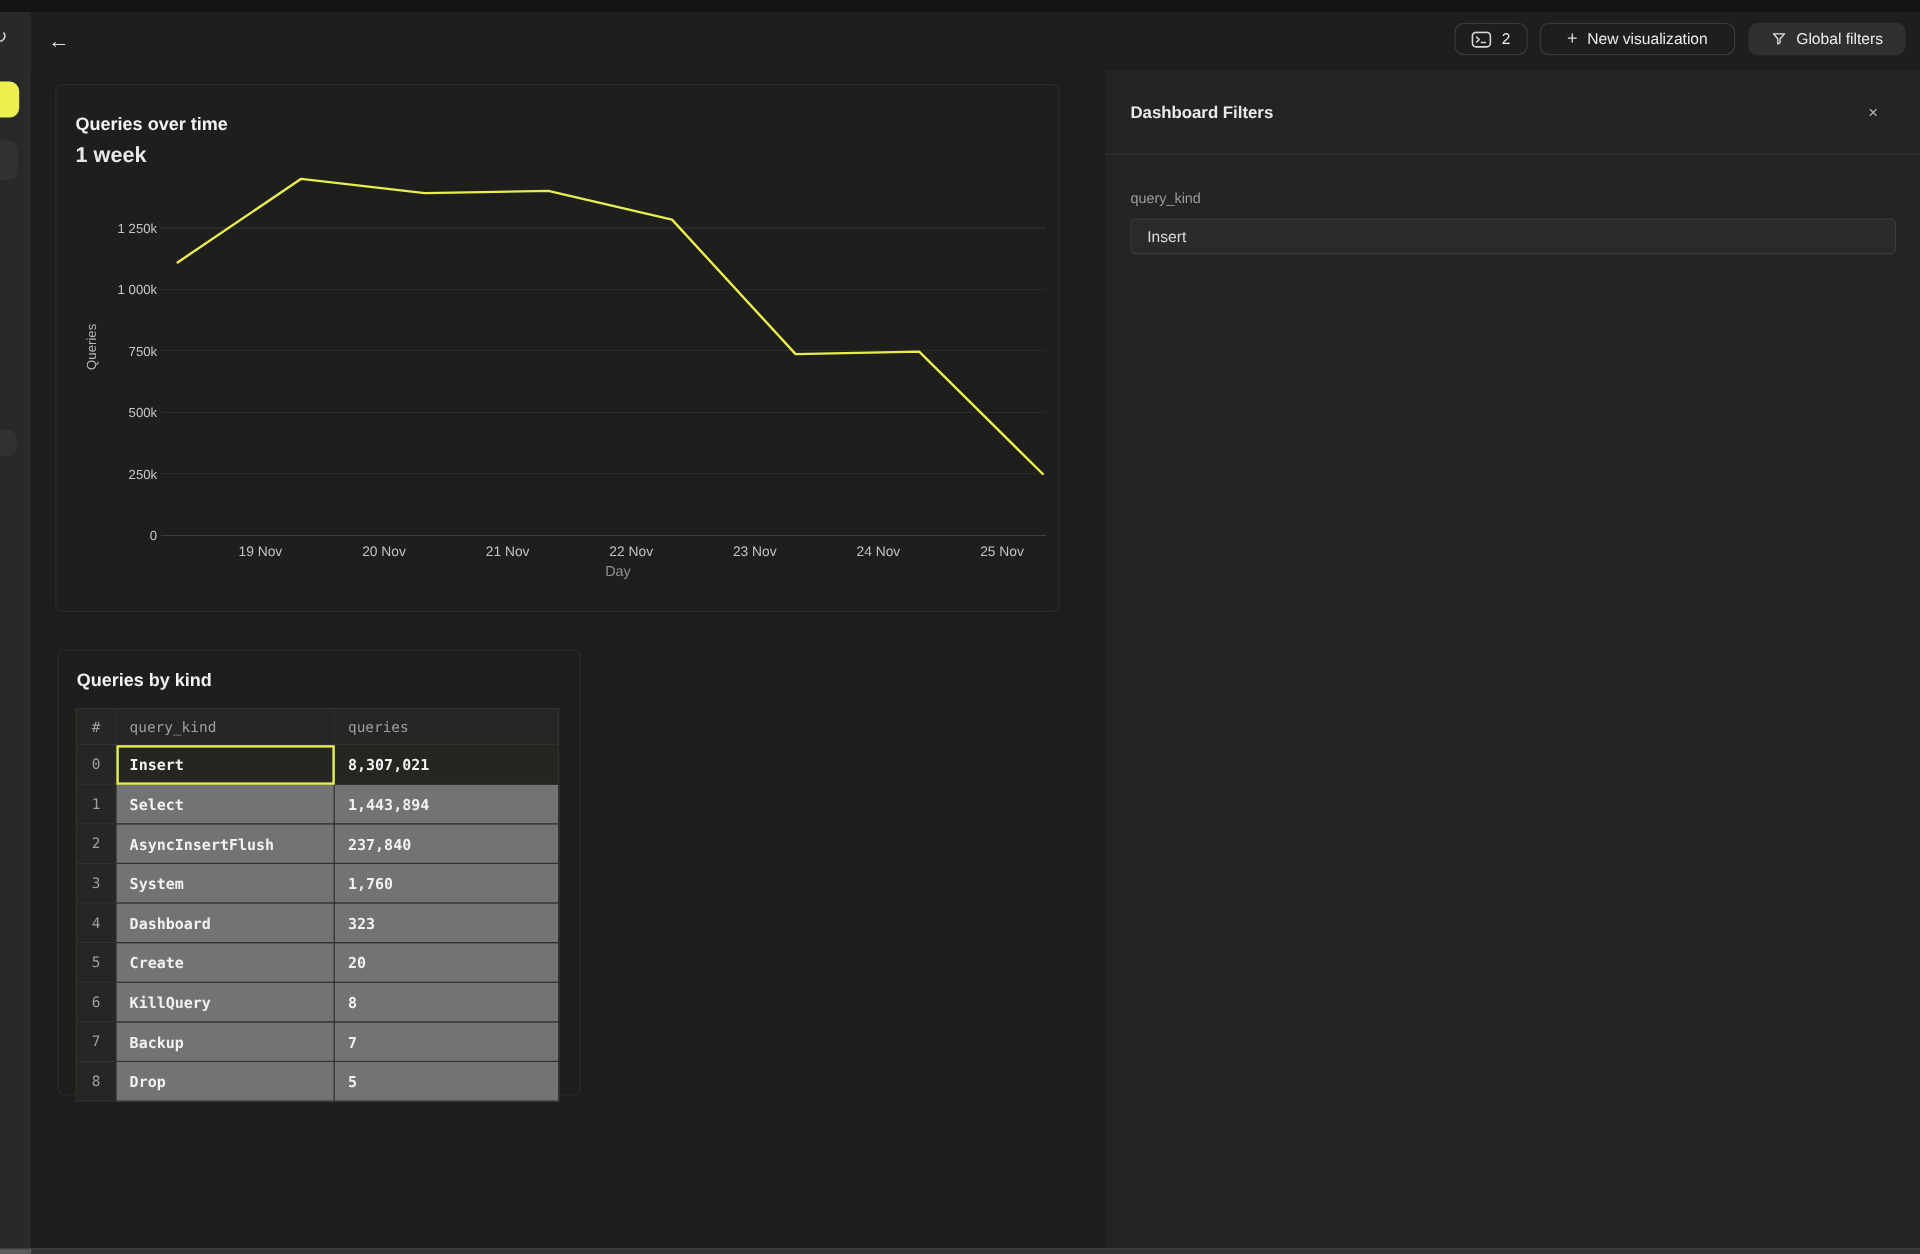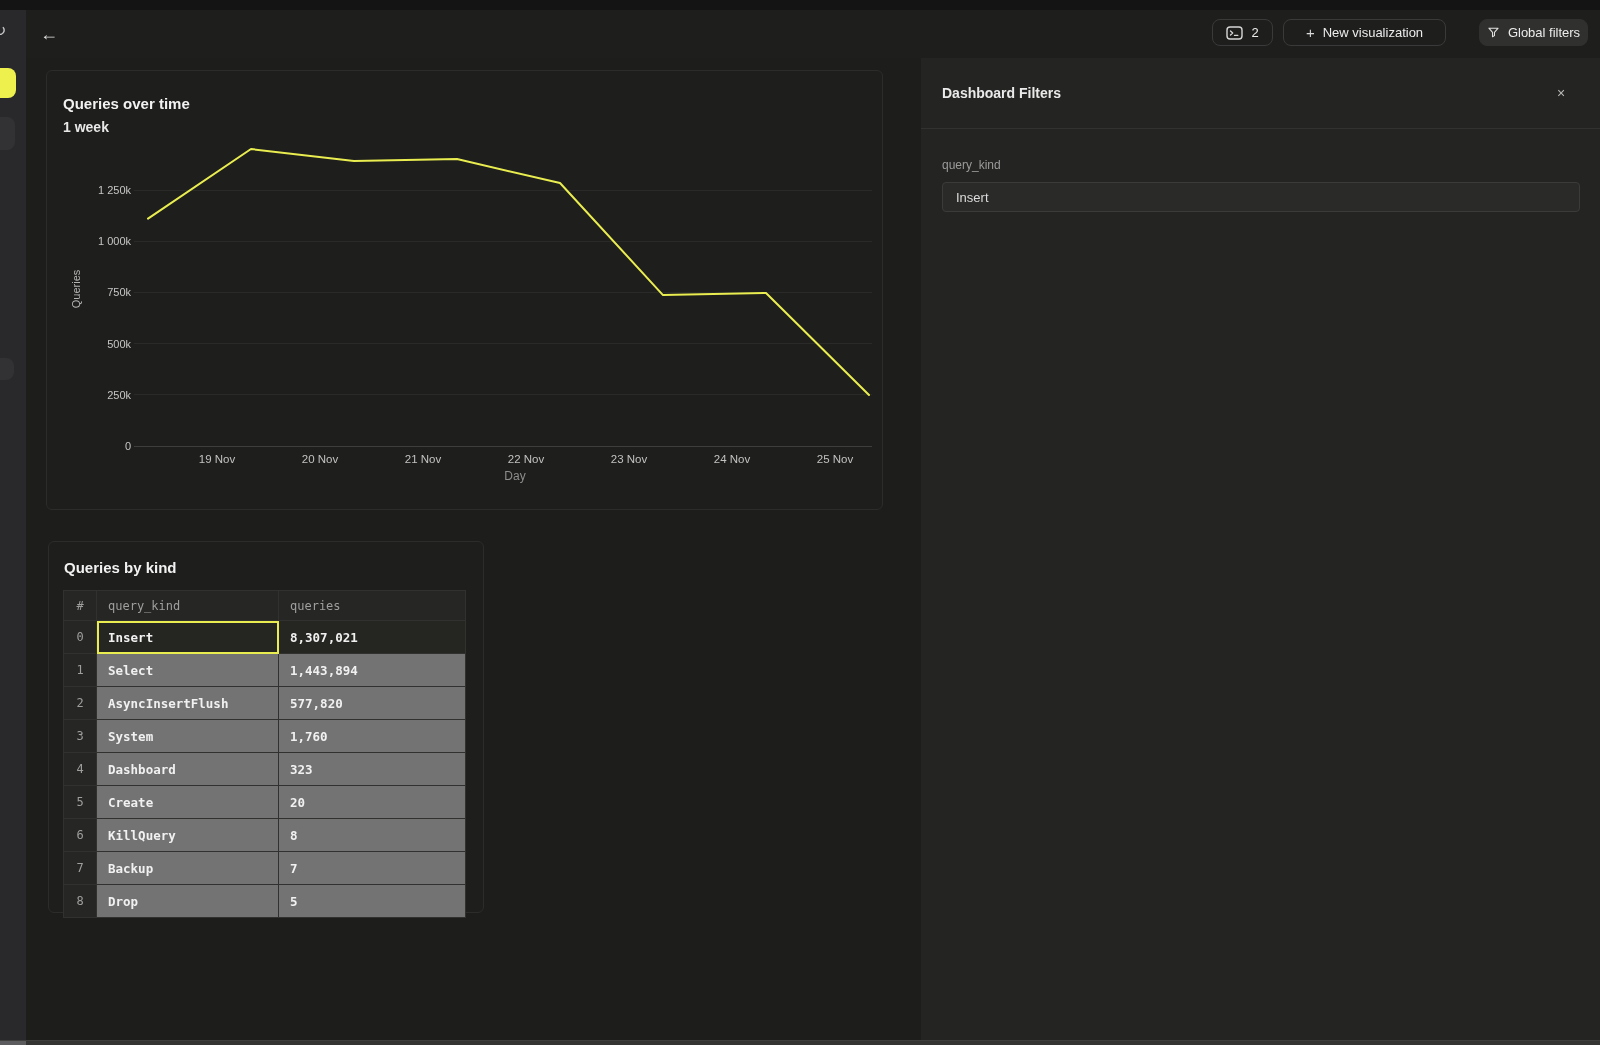--- a/index.html
+++ b/index.html
@@ -21,28 +21,28 @@
   .back-btn{position:absolute;left:8px;top:10px;width:30px;height:28px;border:none;background:transparent;
             color:#dcdcdc;font-size:18px;line-height:28px;text-align:center;cursor:pointer;padding:0;}
   .title-input{position:absolute;left:42px;top:6px;width:745px;height:29px;box-sizing:border-box;
                background:#232322;border:1px solid #3b3b3b;border-radius:8px;color:#e6e6e6;
                font-size:13px;padding:0 0 0 16px;font-family:"Liberation Sans",sans-serif;outline:none;}
   .tb-btn{position:absolute;top:9px;height:27px;box-sizing:border-box;border:1px solid #3a3a3a;border-radius:8px;
           background:transparent;color:#ececec;font-size:13px;display:flex;align-items:center;justify-content:center;
           gap:8px;cursor:pointer;font-family:"Liberation Sans",sans-serif;}
   .tb-btn.badge{right:327px;width:61px;}
   .tb-btn.newviz{right:154px;width:163px;}
-  .tb-btn.global{right:12px;width:109px;background:#30302e;border-color:#30302e;}
+  .tb-btn.global{right:12px;width:131px;background:#30302e;border-color:#30302e;}
   .plus-glyph{font-size:15px;color:#d9d9d9;line-height:1;}
   
   .dashboard{position:absolute;left:26px;top:58px;width:895px;height:982px;background:#1d1d1b;}
   .card{position:absolute;box-sizing:border-box;border:1px solid #2c2c2a;border-radius:6px;background:#1e1e1c;}
   .chart-card{left:20px;top:12px;width:837px;height:440px;}
   .chart-title{position:absolute;left:16px;top:24px;font-size:15px;font-weight:700;color:#f2f2f2;}
-  .chart-subtitle{position:absolute;left:16px;top:48px;font-size:14px;font-weight:700;color:#e8e8e8;}
+  .chart-subtitle{position:absolute;left:16px;top:48px;font-size:18px;font-weight:700;color:#e8e8e8;}
   .chart-card svg{position:absolute;left:0;top:0;}
   
   .table-card{left:22px;top:483px;width:436px;height:372px;}
   .table-title{position:absolute;left:15px;top:17px;font-size:15px;font-weight:700;color:#f2f2f2;}
   .table-wrap{position:absolute;left:14px;top:48px;}
   table.qtable{border-collapse:collapse;font-family:"DejaVu Sans Mono",monospace;}
   .qtable th,.qtable td{border:1px solid #31312f;}
   .qtable th{background:#262624;color:#9f9f9f;font-weight:400;font-size:12px;text-align:left;
              height:29px;padding:0 0 0 11px;}
   .qtable th.idx{width:32px;text-align:center;padding:0;}
@@ -155,21 +155,21 @@
                 <td class="val">8,307,021</td>
               </tr>
               <tr>
                 <td class="idx">1</td>
                 <td class="kind">Select</td>
                 <td class="val">1,443,894</td>
               </tr>
               <tr>
                 <td class="idx">2</td>
                 <td class="kind">AsyncInsertFlush</td>
-                <td class="val">577,820</td>
+                <td class="val">237,840</td>
               </tr>
               <tr>
                 <td class="idx">3</td>
                 <td class="kind">System</td>
                 <td class="val">1,760</td>
               </tr>
               <tr>
                 <td class="idx">4</td>
                 <td class="kind">Dashboard</td>
                 <td class="val">323</td>

